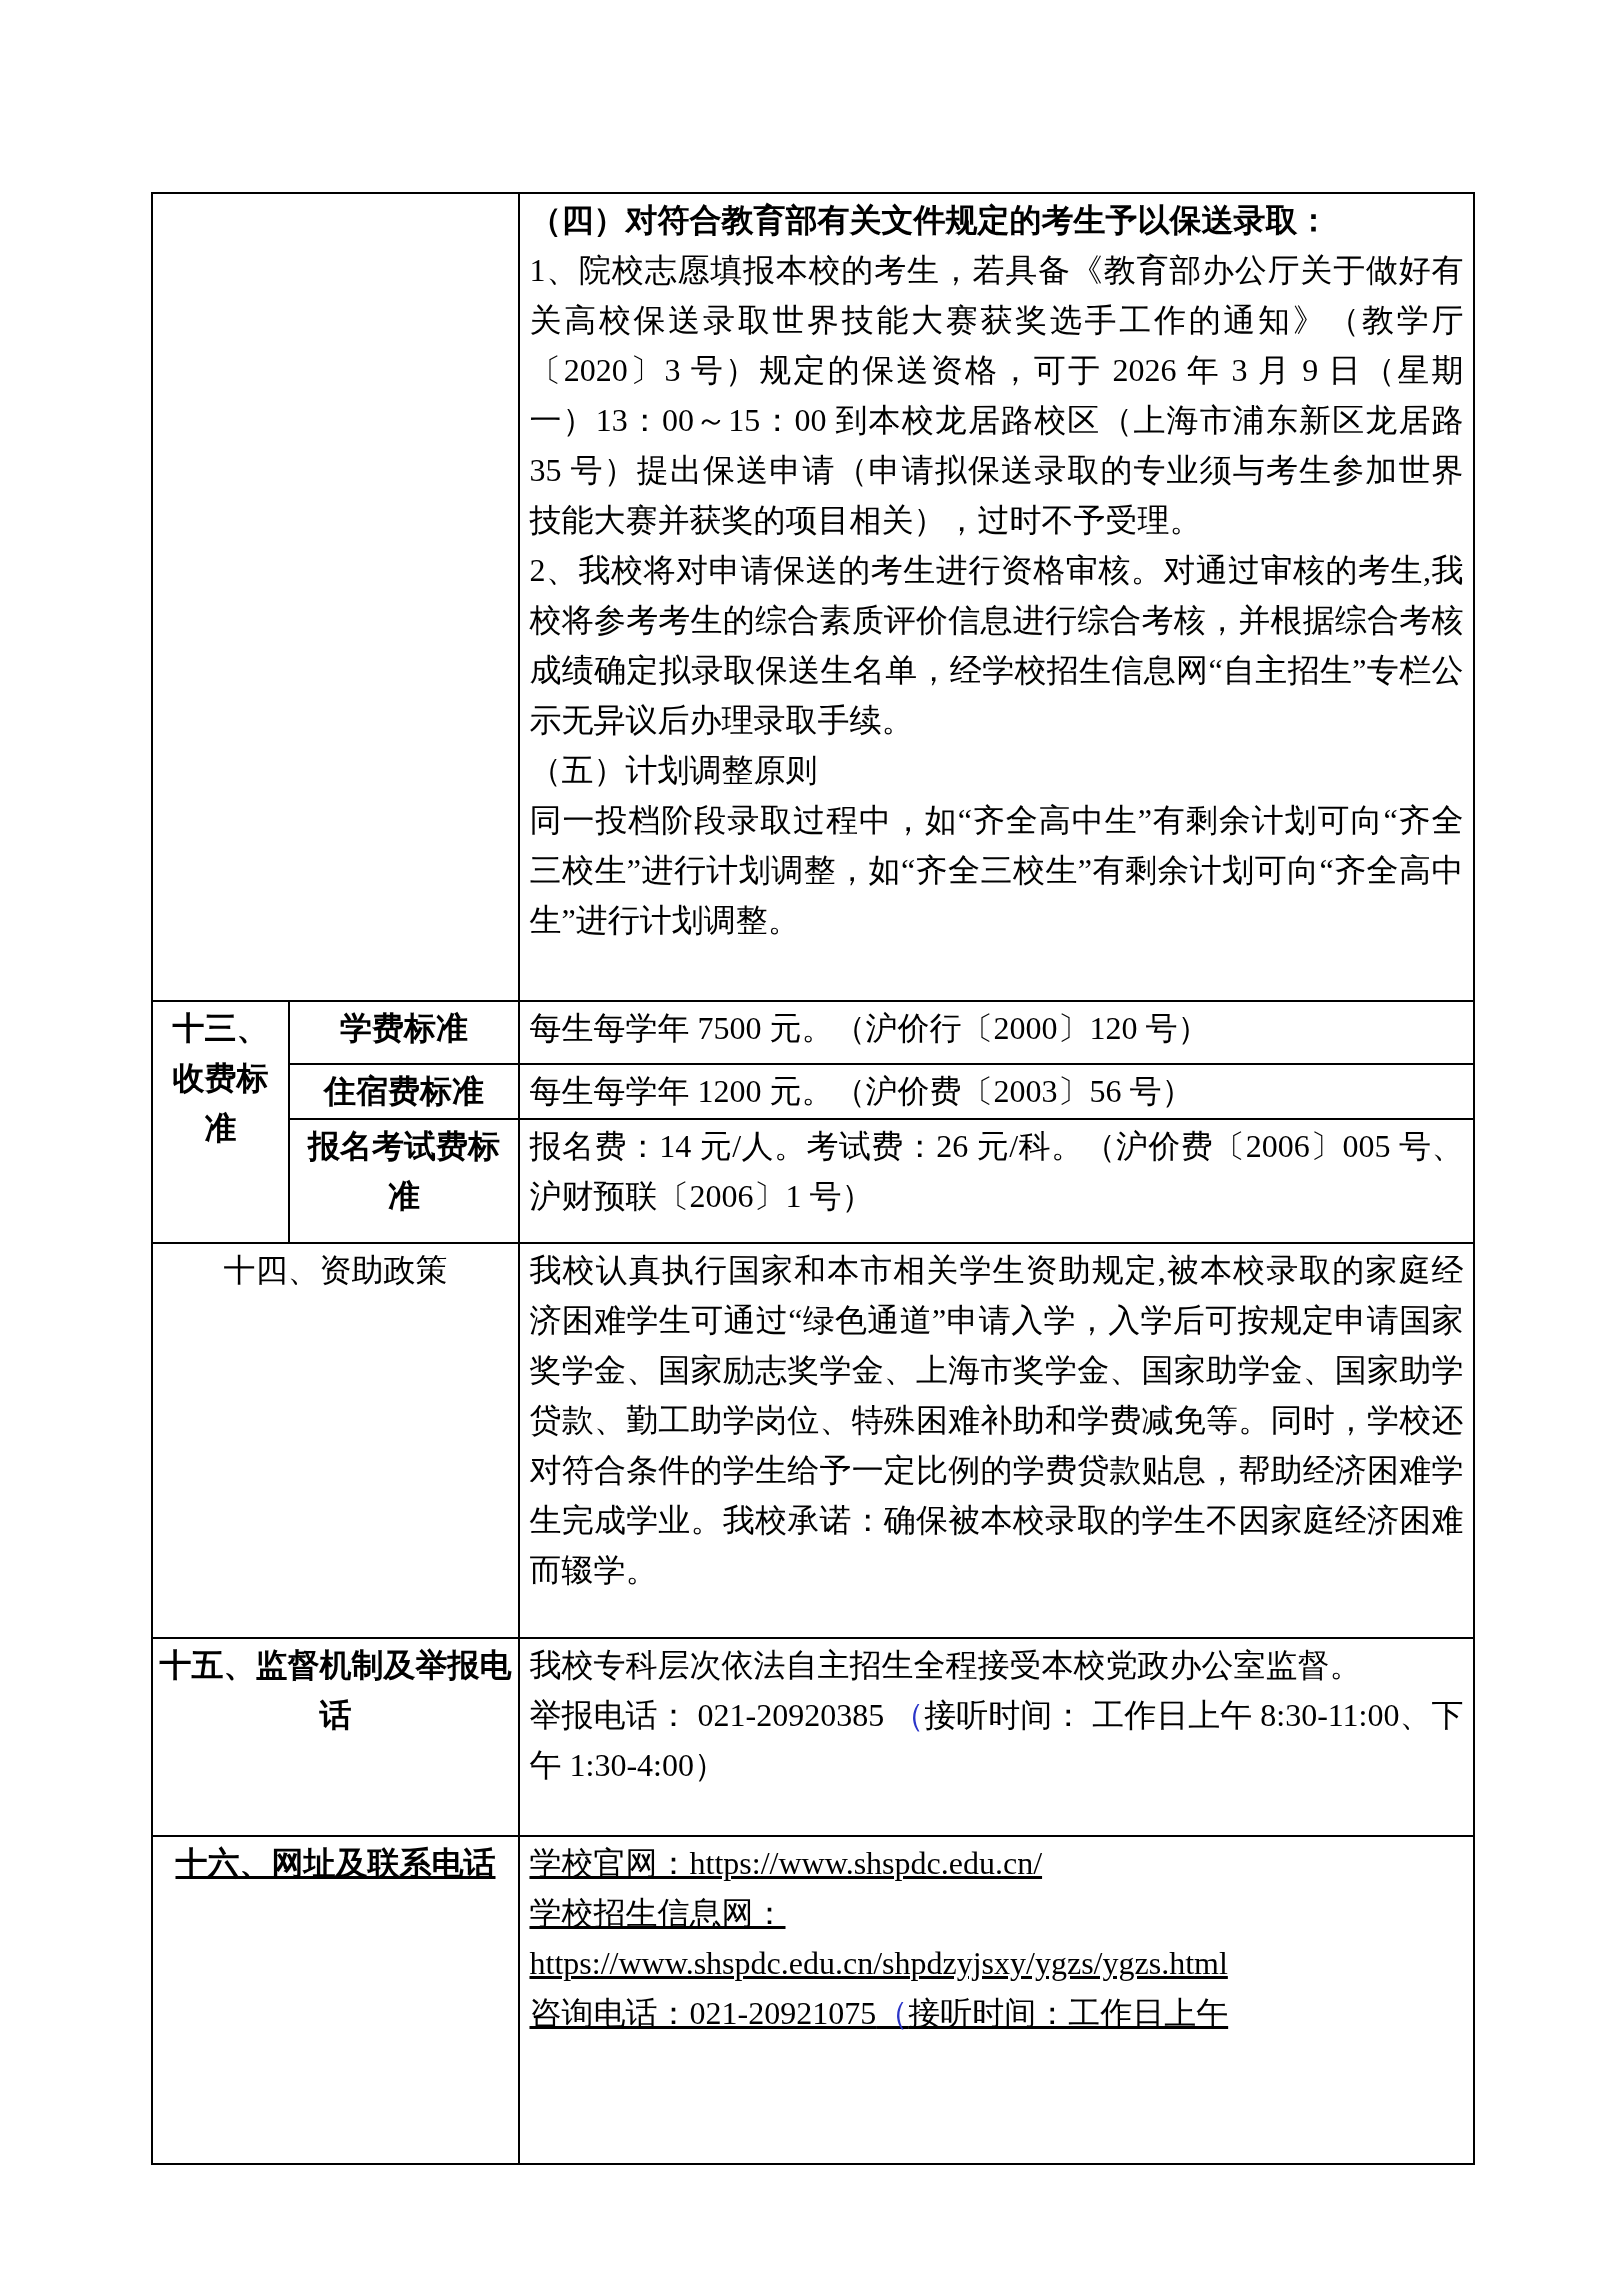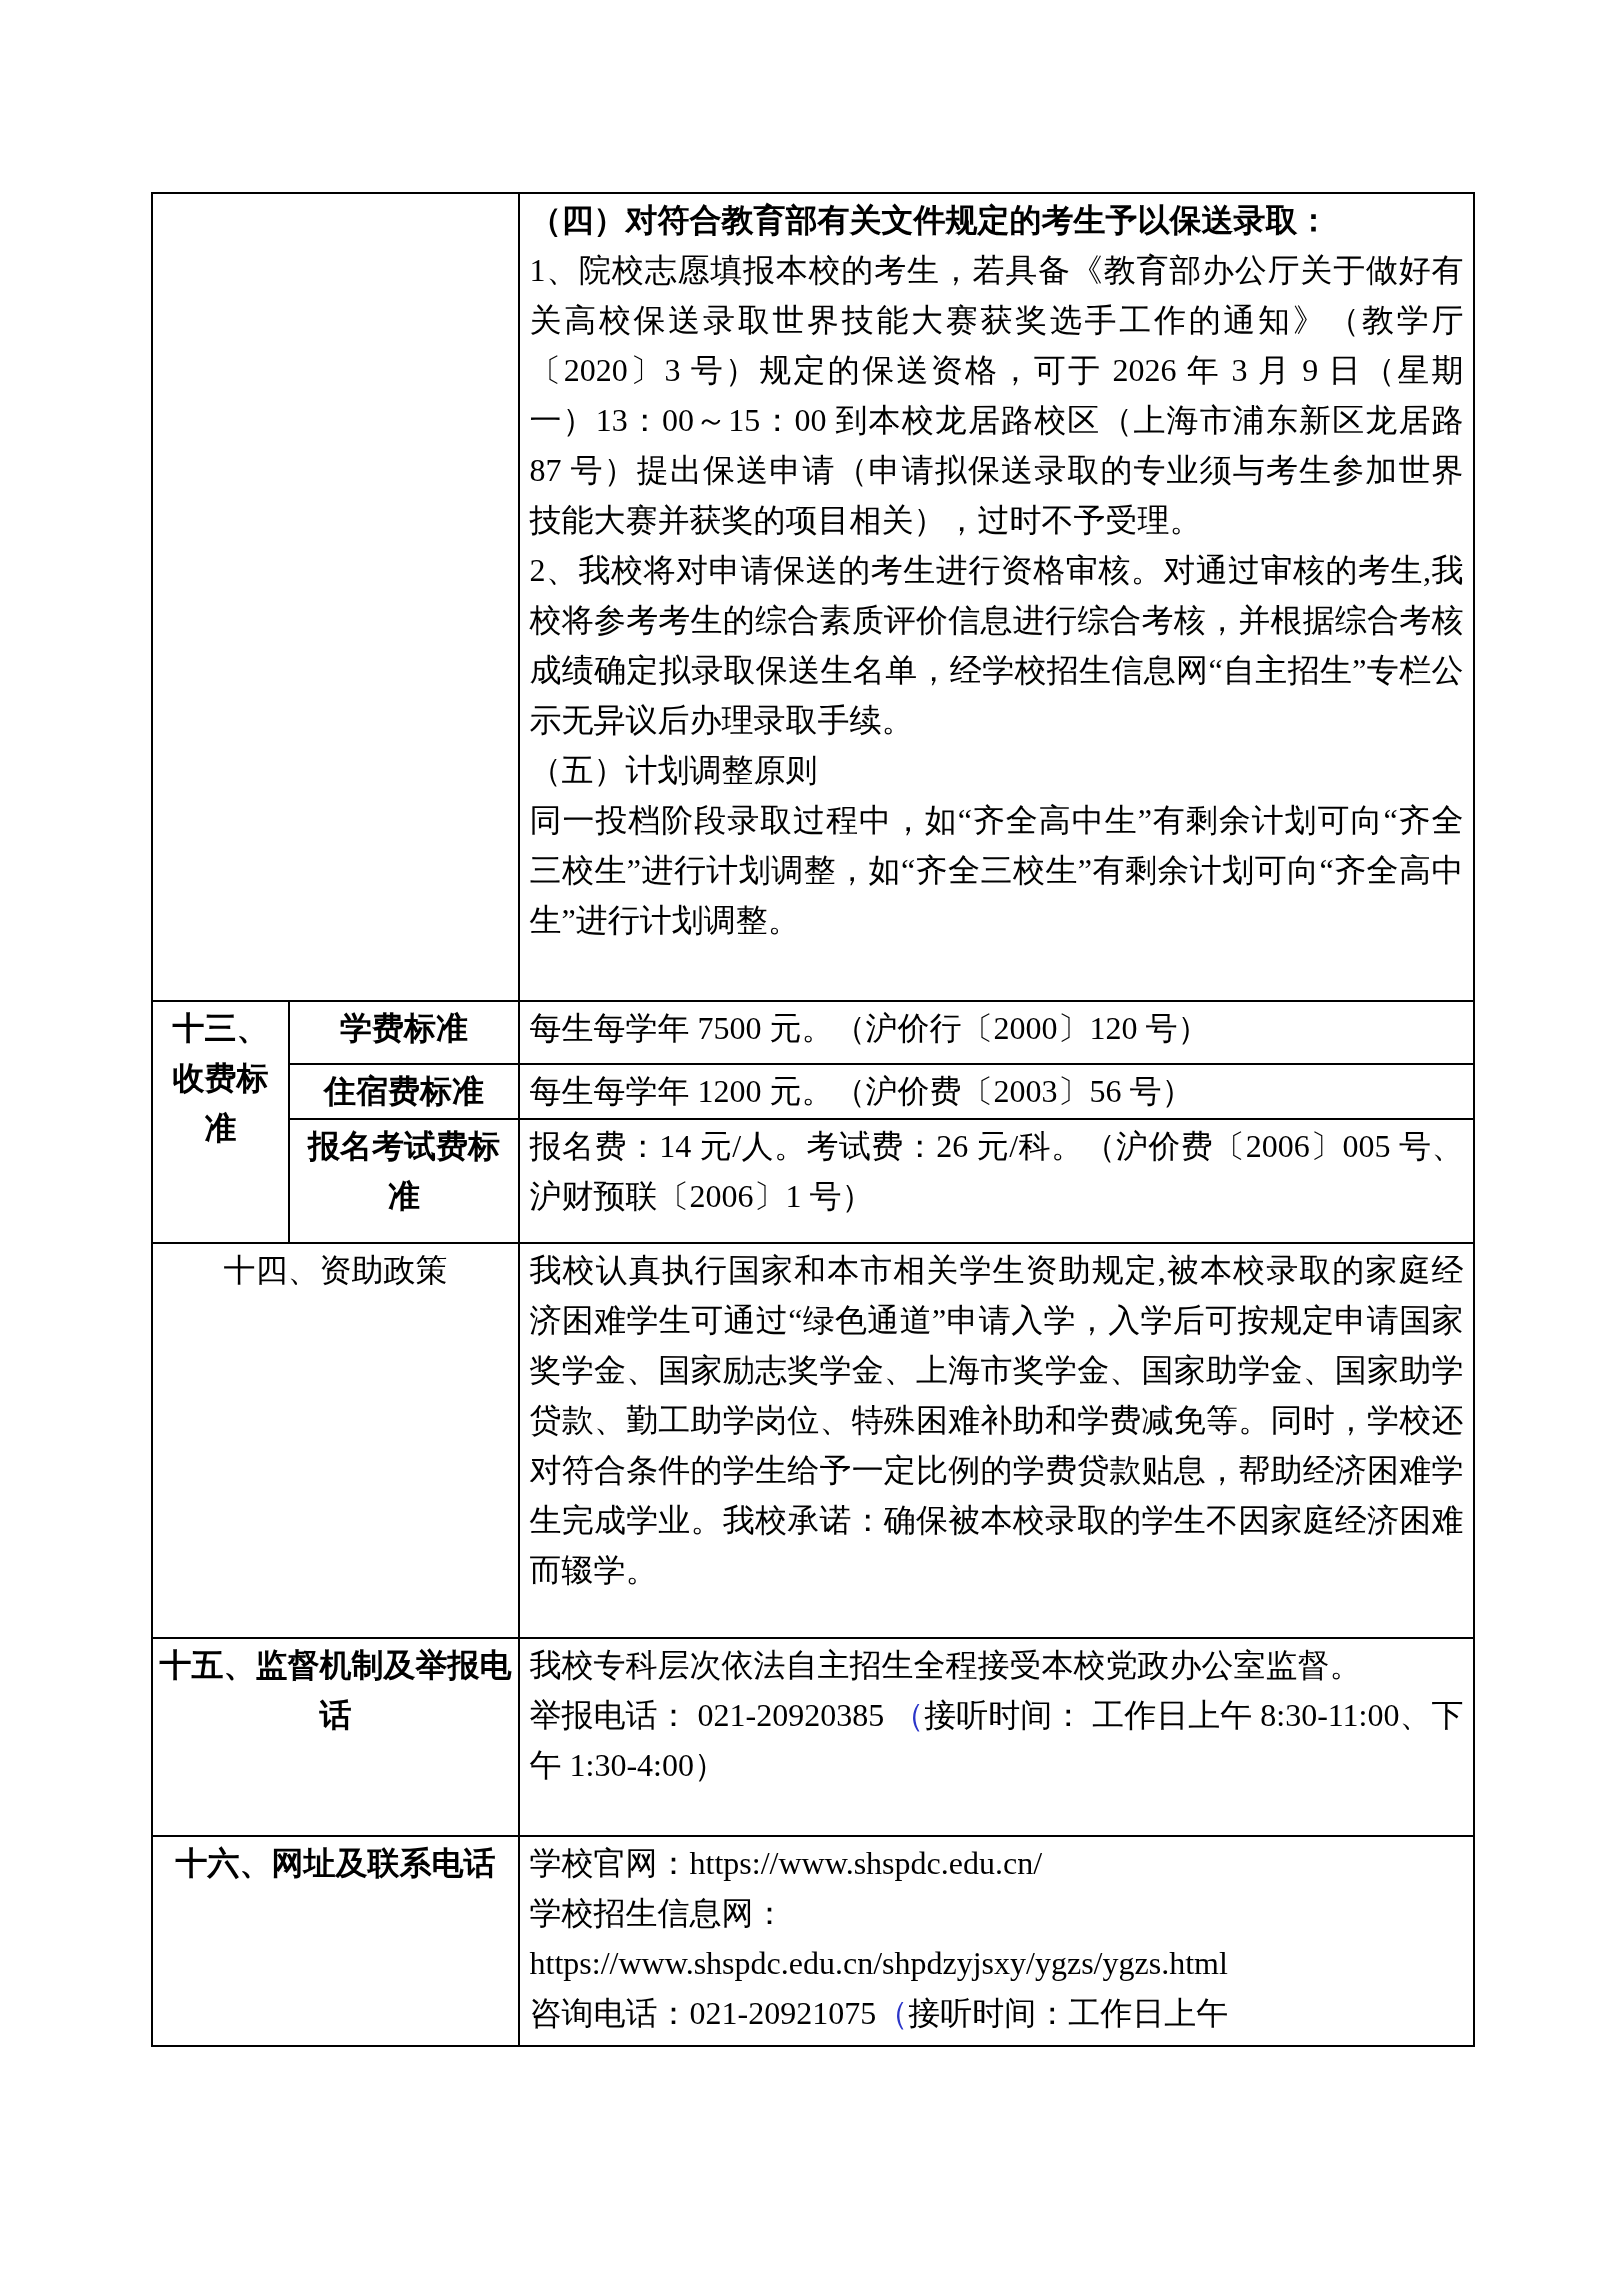--- a/index.html
+++ b/index.html
@@ -54,38 +54,38 @@
   .heading-bold{font-weight:bold;}
   .blue{color:var(--accent-blue);}
   .url-line{word-break:break-all;}
 
   .row-baosong td{height:808px;}
   .row-tuition td{height:63px;}
   .row-housing td{height:55px;}
   .row-examfee td{height:124px;}
   .row-aid td{height:395px;margin-top:36px;}
   .row-supervision td{height:198px;}
-  .row-contact td{height:210px;}
+  .row-contact td{height:328px;text-decoration:underline;}
 </style>
 </head>
 <body style="background: rgb(255, 255, 255);">
 
 <table class="doc-table">
   <colgroup>
     <col class="c1">
     <col class="c2">
     <col class="c3">
   </colgroup>
 
   <tbody>
       <tr class="row-baosong">
     <td class="label-cell" colspan="2"></td>
     <td class="content-cell">
       <p class="heading-bold">（四）对符合教育部有关文件规定的考生予以保送录取：</p>
-      <p>1、院校志愿填报本校的考生，若具备《教育部办公厅关于做好有关高校保送录取世界技能大赛获奖选手工作的通知》（教学厅〔2020〕3 号）规定的保送资格，可于 2026 年 3 月 9 日（星期一）13：00～15：00 到本校龙居路校区（上海市浦东新区龙居路 87 号）提出保送申请（申请拟保送录取的专业须与考生参加世界技能大赛并获奖的项目相关），过时不予受理。</p>
+      <p>1、院校志愿填报本校的考生，若具备《教育部办公厅关于做好有关高校保送录取世界技能大赛获奖选手工作的通知》（教学厅〔2020〕3 号）规定的保送资格，可于 2026 年 3 月 9 日（星期一）13：00～15：00 到本校龙居路校区（上海市浦东新区龙居路 35 号）提出保送申请（申请拟保送录取的专业须与考生参加世界技能大赛并获奖的项目相关），过时不予受理。</p>
       <p>2、我校将对申请保送的考生进行资格审核。对通过审核的考生,我校将参考考生的综合素质评价信息进行综合考核，并根据综合考核成绩确定拟录取保送生名单，经学校招生信息网“自主招生”专栏公示无异议后办理录取手续。</p>
       <p>（五）计划调整原则</p>
       <p>同一投档阶段录取过程中，如“齐全高中生”有剩余计划可向“齐全三校生”进行计划调整，如“齐全三校生”有剩余计划可向“齐全高中生”进行计划调整。</p>
     </td>
   </tr>
 
   <tr class="row-tuition">
     <td class="label-cell" rowspan="3">十三、收费标准</td>
     <td class="label-cell">学费标准</td>
     <td class="content-cell vcenter">每生每学年 7500 元。（沪价行〔2000〕120 号）</td>

